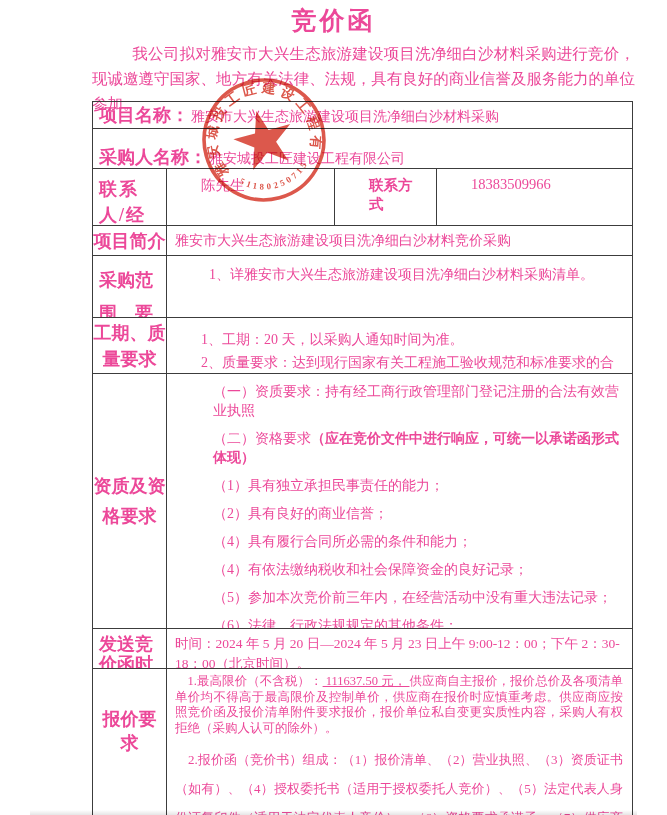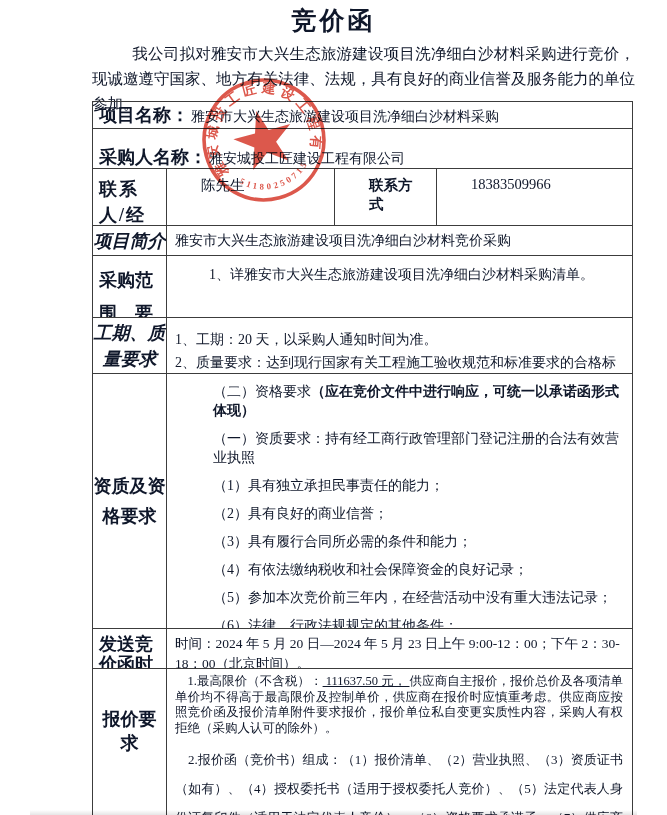--- a/index.html
+++ b/index.html
@@ -3,21 +3,21 @@
 <meta charset="utf-8">
 <style>
   html,body{margin:0;padding:0;background:#ffffff;}
   .page{
     position:relative;
     width:607px;height:815px;
     margin:0 auto;
     background:#ffffff;
     overflow:hidden;
     font-family:"Liberation Serif","DejaVu Serif",serif;
-    color:#0f172a;
+    color:#ec4899;
   }
   .page::after{
     content:"";position:absolute;left:0;right:0;bottom:0;height:5px;
     background:linear-gradient(to top, rgba(0,0,0,0.10), rgba(0,0,0,0));
     pointer-events:none;
   }
   .doc-title{
     position:absolute;top:4px;left:0;right:0;
     text-align:center;
     font-size:25px;font-weight:bold;letter-spacing:3px;
@@ -39,31 +39,31 @@
   .row:last-child{border-bottom:none;}
   .cell{box-sizing:border-box;border-right:1px solid #3c3c3c;overflow:hidden;}
   .cell:last-child{border-right:none;}
   .lbl{font-weight:bold;font-size:18px;}
   .grow{flex:1 1 auto;}
   .w-label{width:74px;flex:0 0 74px;}
   .w-c2{width:142px;flex:0 0 142px;}
   .w-c3{width:76px;flex:0 0 76px;}
   
   .h-r1{height:27px;} .h-r2{height:25px;margin-top:15px;} .h-r3{height:57px;gap:26px;}
-  .h-r4{height:30px;} .h-r5{height:62px;} .h-r6{height:56px;}
+  .h-r4{height:30px;} .h-r5{height:62px;} .h-r6{height:56px;gap:26px;}
   .h-r7{height:255px;} .h-r8{height:40px;} .h-r9{height:162px;}
   
   .inline-cell{padding:4px 6px;font-size:14px;line-height:18px;white-space:nowrap;}
   .inline-cell .lbl{margin-right:2px;}
   
   .contact-lbl{padding:7px 5px 0 6px;line-height:26px;letter-spacing:2px;}
   .val-cell{padding:7px 12px 0 8px;font-size:14.5px;}
   
   .lbl-top{padding:8px 5px 0 6px;line-height:33px;text-align:left;}
-  .lbl-mid{display:flex;align-items:center;justify-content:center;text-align:center;line-height:26px;font-style:italic;}
+  .lbl-mid{display:flex;align-items:center;justify-content:center;text-align:center;line-height:26px;}
   .lbl-mid7{display:flex;align-items:center;justify-content:center;text-align:center;line-height:30px;}
   .lbl-r8{padding:5px 5px 0 6px;line-height:20px;}
   .lbl-r9{padding:38px 5px 0 5px;text-align:center;}
   
   .content-mid{display:flex;align-items:center;padding:0 8px;font-size:14px;}
   .content-top{padding:8px 8px 0 8px;font-size:14px;line-height:22px;margin-left:34px;}
   .sched{padding:10px 8px 0 8px;font-size:14px;line-height:23px;}
   .qual{padding:8px 10px 0 46px;font-size:14px;}
   .qual p{margin:0 0 9px 0;line-height:19px;}
   .qual .b{font-weight:bold;}
@@ -126,25 +126,25 @@
       <div class="cell w-label lbl lbl-mid">工期、质量要求</div>
       <div class="cell grow sched">
         <div>1、工期：20 天，以采购人通知时间为准。</div>
         <div>2、质量要求：达到现行国家有关工程施工验收规范和标准要求的合格标准。</div>
       </div>
     </div>
 
     <div class="row h-r7">
       <div class="cell w-label lbl lbl-mid7">资质及资格要求</div>
       <div class="cell grow qual">
+        <p><span>（一）资质要求：持有经工商行政管理部门登记注册的合法有效营业执照</span><span class="b"></span></p>
         <p><span>（二）资格要求</span><span class="b">（应在竞价文件中进行响应，可统一以承诺函形式体现）</span></p>
-        <p><span>（一）资质要求：持有经工商行政管理部门登记注册的合法有效营业执照</span><span class="b"></span></p>
         <p><span>（1）具有独立承担民事责任的能力；</span><span class="b"></span></p>
         <p><span>（2）具有良好的商业信誉；</span><span class="b"></span></p>
-        <p><span>（3）具有履行合同所必需的条件和能力；</span><span class="b"></span></p>
+        <p><span>（4）具有履行合同所必需的条件和能力；</span><span class="b"></span></p>
         <p><span>（4）有依法缴纳税收和社会保障资金的良好记录；</span><span class="b"></span></p>
         <p><span>（5）参加本次竞价前三年内，在经营活动中没有重大违法记录；</span><span class="b"></span></p>
         <p><span>（6）法律、行政法规规定的其他条件；</span><span class="b"></span></p>
       </div>
     </div>
 
     <div class="row h-r8">
       <div class="cell w-label lbl lbl-r8">发送竞价函时间</div>
       <div class="cell grow sendtime">时间：2024 年 5 月 20 日—2024 年 5 月 23 日上午 9:00-12：00；下午 2：30-18：00（北京时间）。</div>
     </div>

